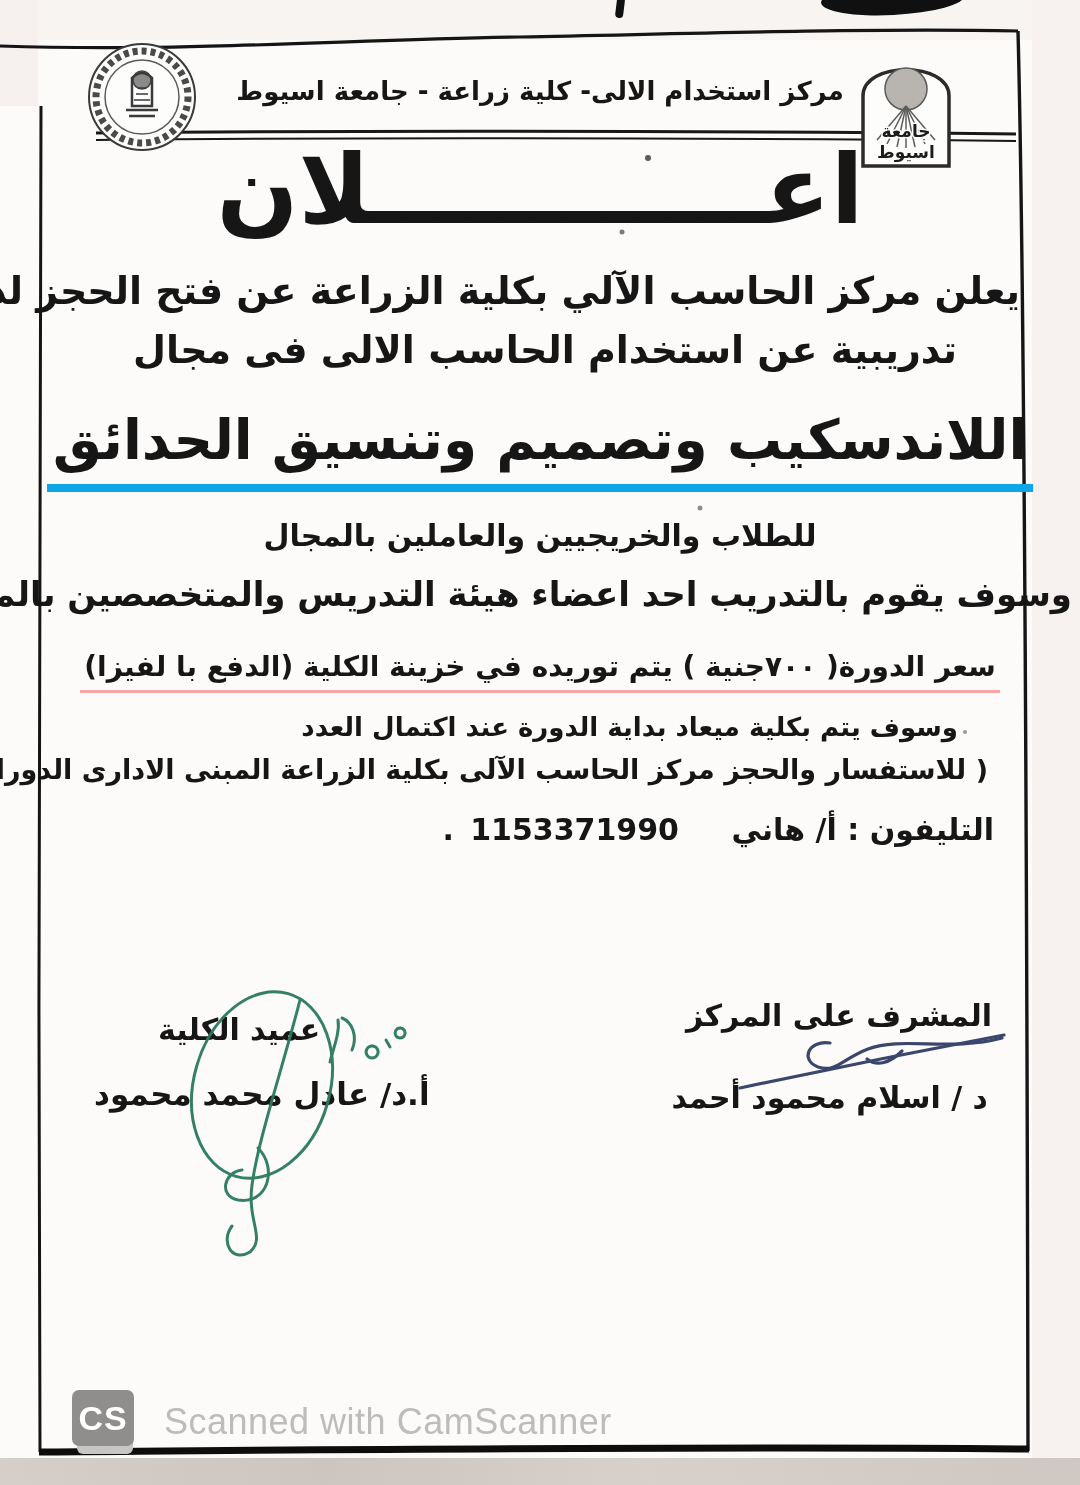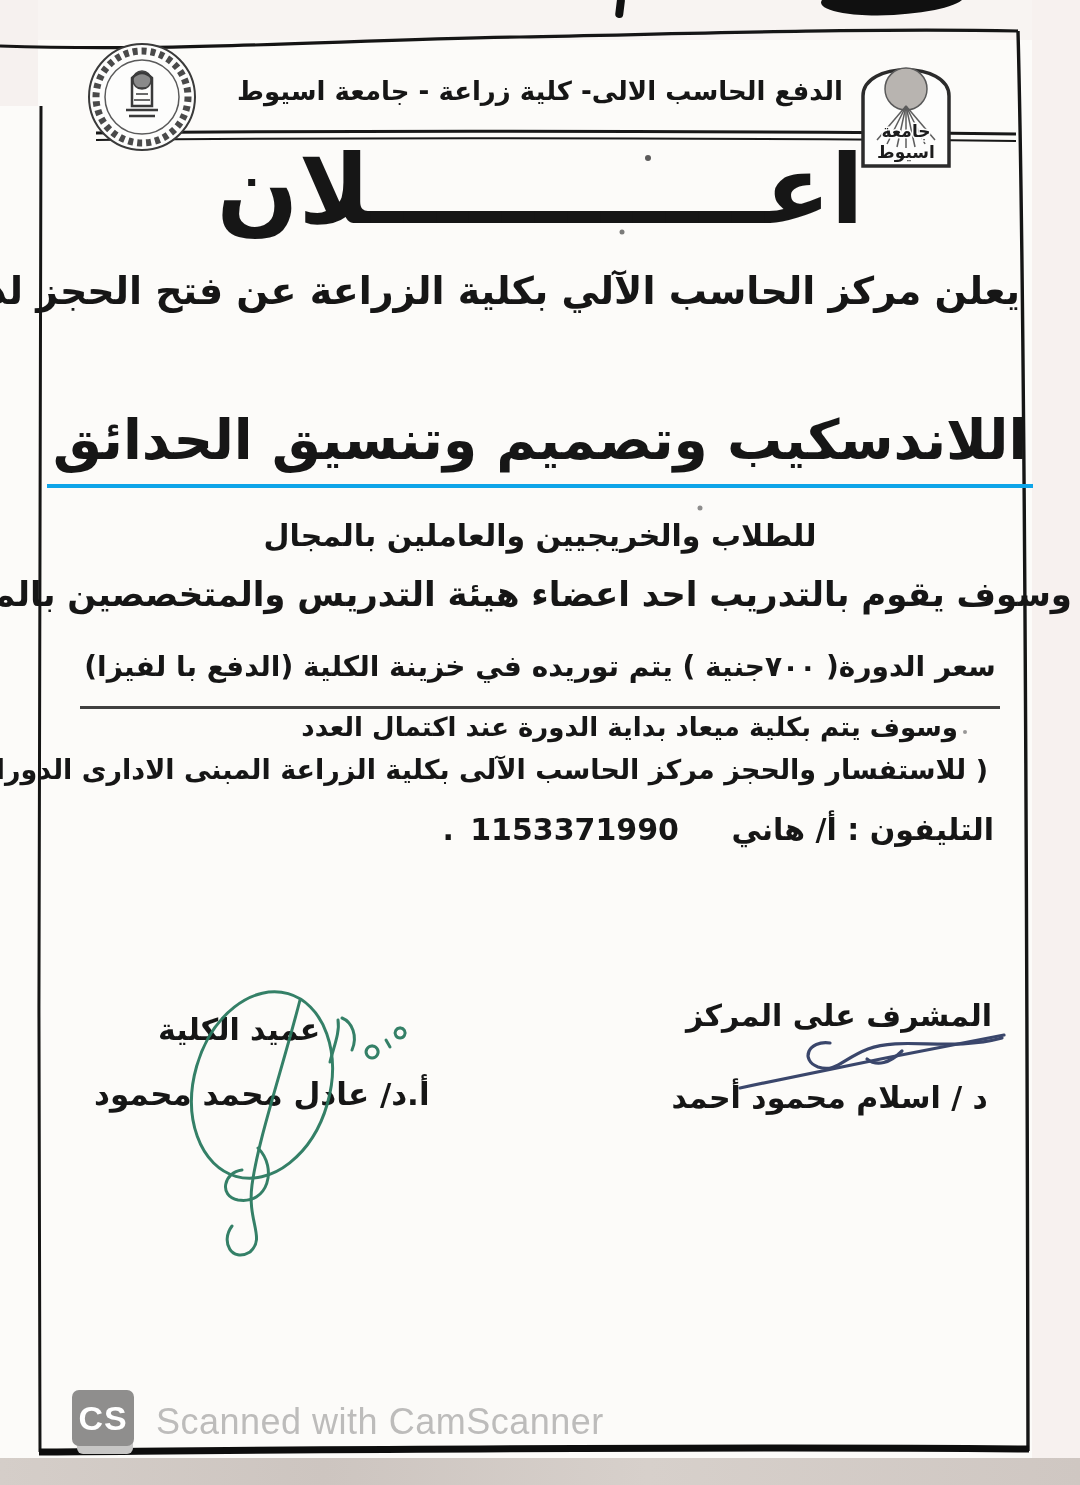--- a/index.html
+++ b/index.html
@@ -16,35 +16,35 @@
 
   svg.layer{position:absolute;left:0;top:0;z-index:1;pointer-events:none;}
   svg.ink{z-index:4;}
   .txt{position:absolute;z-index:2;direction:rtl;font-weight:bold;white-space:nowrap;}
   .center{left:8px;width:1064px;text-align:center;}
 
   .hdr-title{top:76px;font-size:26px;}
   .headline{top:134px;font-size:96px;letter-spacing:1px;}
   .intro{top:262px;left:70px;width:950px;text-align:center;font-size:38px;line-height:1.55;}
   .course{top:408px;font-size:55px;}
-  .course span{border-bottom:4px solid #0ea5e9;padding:0 6px 12px 6px;}
+  .course span{border-bottom:8px solid #0ea5e9;padding:0 6px 12px 6px;}
   .audience{top:518px;font-size:30px;}
   .trainer{top:574px;font-size:34px;}
   .price{top:650px;font-size:28px;}
-  .price span{border-bottom:3px solid #404040;padding:0 4px 23px 4px;}
+  .price span{border-bottom:3px solid #fca5a5;padding:0 4px 7px 4px;}
   .schedule{top:712px;right:122px;font-size:26px;text-align:right;}
   .location{top:754px;right:92px;font-size:27px;text-align:right;}
   .phone{top:812px;right:86px;font-size:30px;text-align:right;}
   .phone .num{margin-left:6px;margin-right:42px;}
   .sig-sup-title{top:998px;right:88px;font-size:30px;}
   .sig-sup-name{top:1080px;right:92px;font-size:30px;}
   .sig-dean-title{top:1012px;left:158px;font-size:30px;}
   .sig-dean-name{top:1076px;left:94px;font-size:31px;}
 
-  .footer{position:absolute;left:52px;top:1390px;z-index:3;display:flex;align-items:center;gap:20px;
+  .footer{position:absolute;left:52px;top:1390px;z-index:3;display:flex;align-items:center;gap:28px;
           direction:ltr;font-family:"Liberation Sans",sans-serif;padding-left:20px;}
   .cs-badge{position:relative;width:64px;height:64px;}
   .cs-back{position:absolute;left:5px;top:12px;width:56px;height:52px;background:#c7c6c5;border-radius:6px;}
   .cs-front{position:absolute;left:0;top:0;width:62px;height:56px;background:#8f8e8d;border-radius:7px;
             display:flex;align-items:center;justify-content:center;
             color:#fff;font-size:34px;font-weight:bold;letter-spacing:1px;}
   .cs-label{color:#bdbcbb;font-size:36px;letter-spacing:0.5px;}
 </style>
 </head>
 <body>
@@ -94,26 +94,27 @@
       <text x="51" y="89" text-anchor="middle" font-size="17" font-weight="bold" fill="#1c1c1c" stroke="#fdfdfc" stroke-width="3" paint-order="stroke">جامعة</text>
       <text x="51" y="110" text-anchor="middle" font-size="17" font-weight="bold" fill="#1c1c1c" stroke="#fdfdfc" stroke-width="3" paint-order="stroke">اسيوط</text>
     </g>
 
     <circle cx="648" cy="158" r="3" fill="#333" opacity="0.8"></circle>
     <circle cx="622" cy="232" r="2.5" fill="#444" opacity="0.7"></circle>
     <circle cx="700" cy="508" r="2.5" fill="#444" opacity="0.6"></circle>
     <circle cx="965" cy="732" r="2" fill="#555" opacity="0.6"></circle>
   </svg>
 
-  <div class="txt center hdr-title">الدفع الحاسب الالى- كلية زراعة - جامعة اسيوط</div>
+  <div class="txt center hdr-title">مركز استخدام الالى- كلية زراعة - جامعة اسيوط</div>
 
   <div class="txt center headline">اعــــــــــــلان</div>
 
   <div class="txt intro">
     <div>يعلن مركز الحاسب الآلي بكلية الزراعة عن فتح الحجز لدورة</div>
+    <div>تدريبية عن استخدام الحاسب الالى فى مجال</div>
   </div>
 
   <div class="txt center course">
     <span>اللاندسكيب وتصميم وتنسيق الحدائق</span>
   </div>
 
   <div class="txt center audience">للطلاب والخريجيين والعاملين بالمجال</div>
 
   <div class="txt center trainer">وسوف يقوم بالتدريب احد اعضاء هيئة التدريس والمتخصصين بالمجال</div>
 

